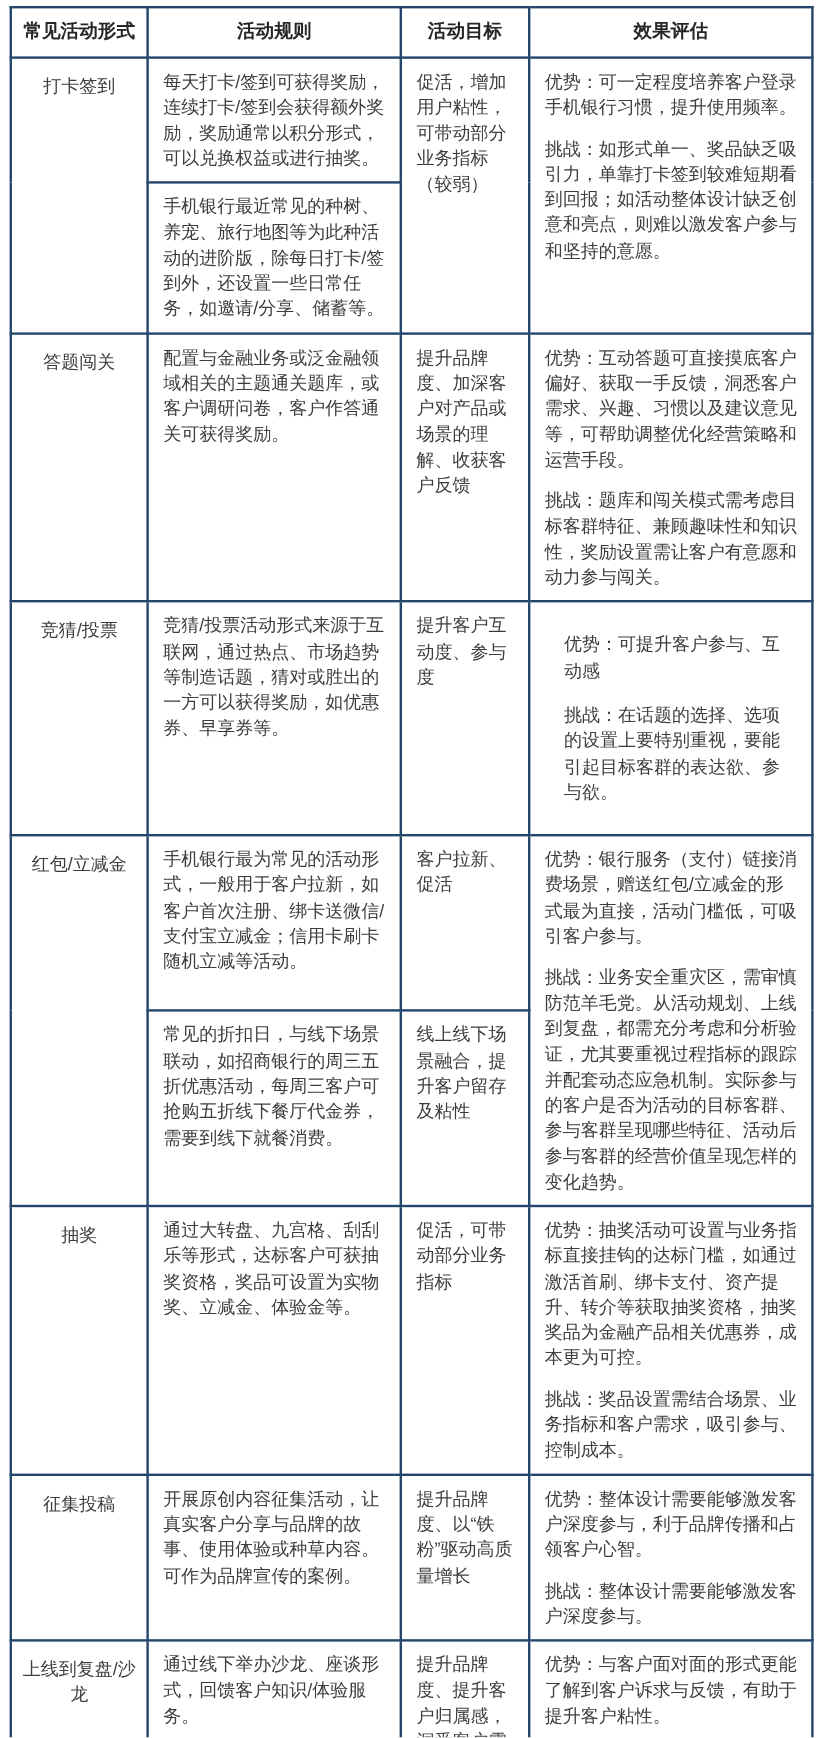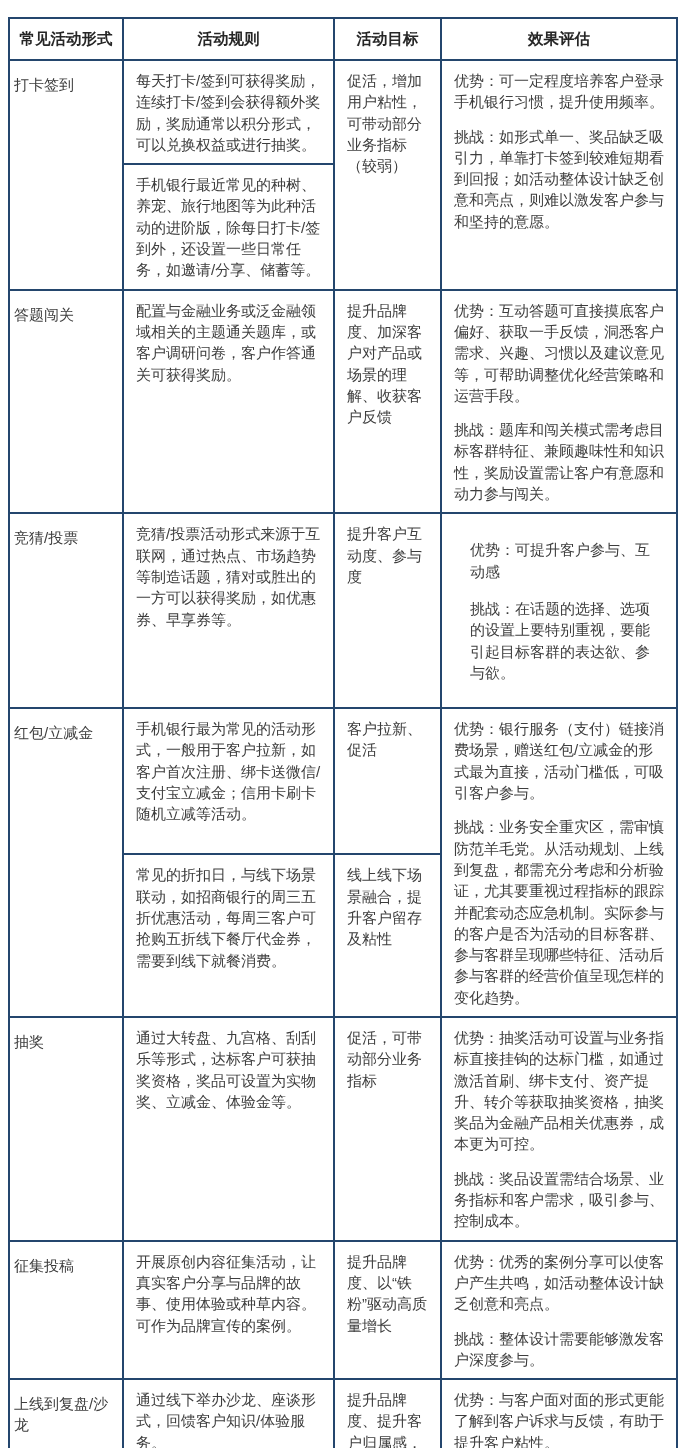--- a/index.html
+++ b/index.html
@@ -5,39 +5,39 @@
   :root{
     --border:#24466d;
     --text:#3d3d3d;
     --header-text:#262626;
     --background:#ffffff;
   }
   html,body{margin:0;padding:0;background:var(--background);}
   body{font-family:"Liberation Sans","DejaVu Sans",sans-serif;}
   .page{
     width:684px;height:1448px;box-sizing:border-box;
-    padding:17px 8px 0 8px;background:var(--background);overflow:hidden;
+    padding:5px 8px 0 8px;background:var(--background);overflow:hidden;
   }
   table.activity-table{
     border-collapse:collapse;table-layout:fixed;width:668px;
   }
   col.c1{width:114px;} col.c2{width:211px;} col.c3{width:107px;} col.c4{width:236px;}
   th,td{
     border:2px solid var(--border);
     vertical-align:top;
     padding:9px 10px 8px 12px;
     font-size:15px;line-height:1.42;color:var(--text);
     overflow:hidden;
   }
   th{
     text-align:center;vertical-align:middle;
     font-weight:bold;font-size:15.5px;color:var(--header-text);
     padding:6px 4px;
   }
-  td.c-form{padding-top:13px;padding-left:4px;padding-right:4px;}
+  td.c-form{text-align:center;padding-top:13px;padding-left:4px;padding-right:4px;}
   td p{margin:0 0 13px 0;}
   td p:last-child{margin-bottom:0;}
   td.tight p{margin:16px;}
   tr.h-header{height:42px;}
   tr.h-r1a{height:100px;} tr.h-r1b{height:107px;}
   tr.h-r2{height:206px;margin-left:24px;}
   tr.h-r3{height:118px;}
   tr.h-r4a{height:126px;} tr.h-r4b{height:140px;}
   tr.h-r5{height:212px;}
   tr.h-r6{height:110px;margin-left:36px;}
@@ -149,21 +149,21 @@
 
     <tr class="h-r6">
       <td class="c-form"><span>征集投稿</span></td>
       <td class="c-rules">
             <p>开展原创内容征集活动，让真实客户分享与品牌的故事、使用体验或种草内容。可作为品牌宣传的案例。</p>
           </td>
       <td class="c-goal">
             <p>提升品牌度、以“铁粉”驱动高质量增长</p>
           </td>
       <td class="c-eval">
-        <p>优势：优秀的案例分享可以使客户产生共鸣，如活动整体设计缺乏创意和亮点。</p>
+        <p>优势：整体设计需要能够激发客户深度参与，利于品牌传播和占领客户心智。</p>
         <p>挑战：整体设计需要能够激发客户深度参与。</p>
       </td>
     </tr>
 
     <tr class="h-r7">
       <td class="c-form"><span>上线到复盘/沙龙</span></td>
       <td class="c-rules">
             <p>通过线下举办沙龙、座谈形式，回馈客户知识/体验服务。</p>
           </td>
       <td class="c-goal">

